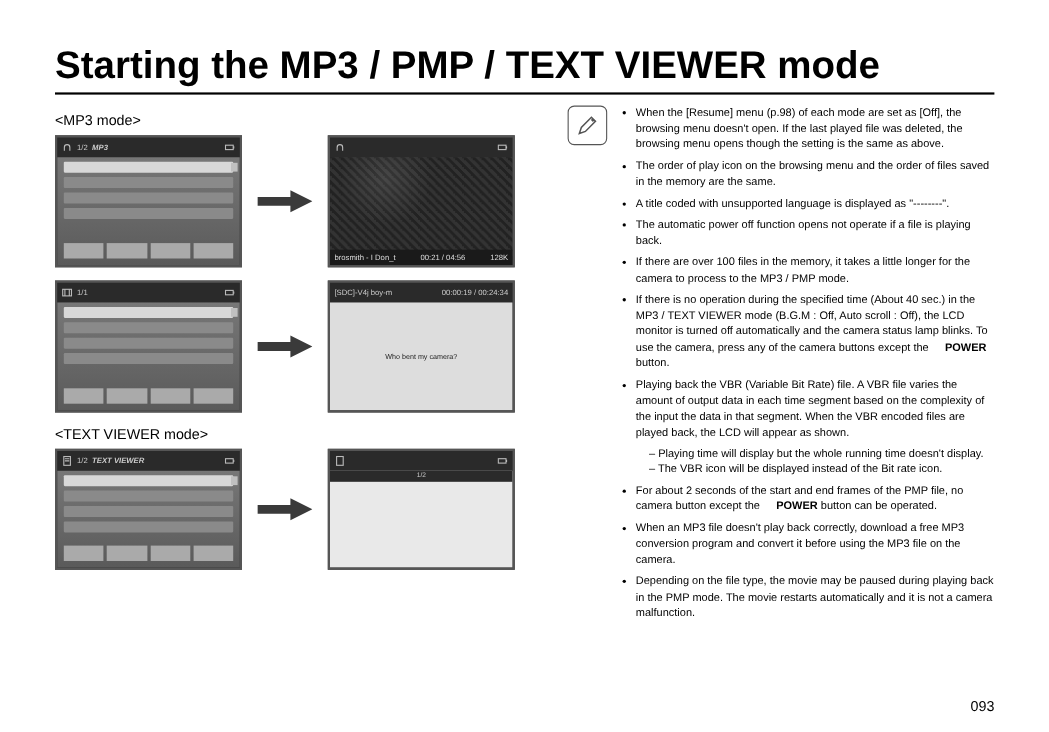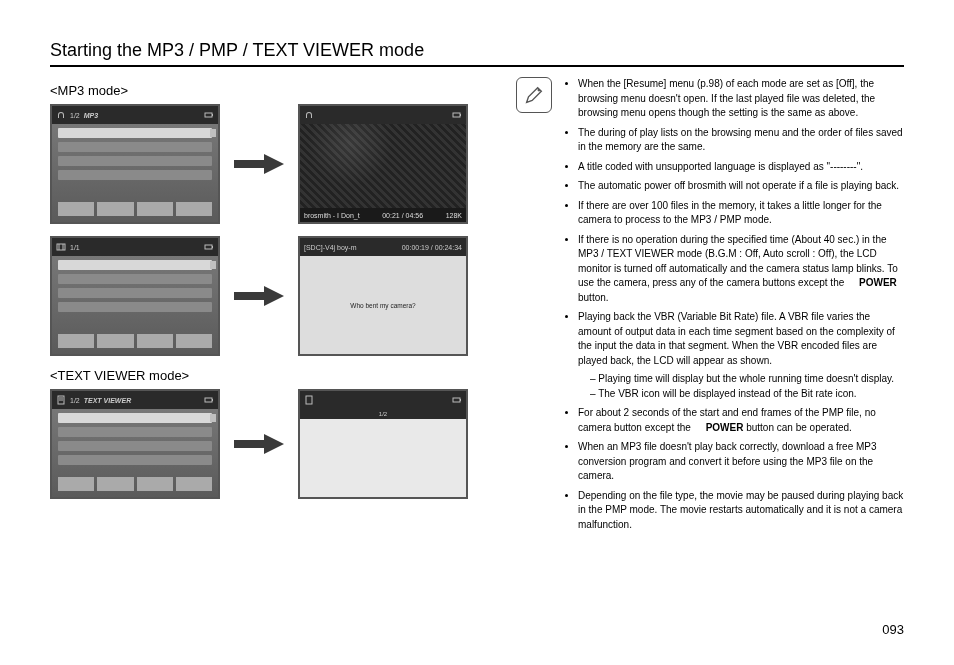--- a/index.html
+++ b/index.html
@@ -12,22 +12,22 @@
     height: 665px;
     box-sizing: border-box;
     padding: 40px 50px 20px 50px;
     position: relative;
   }
   .title-wrap {
     border-bottom: 2px solid #000;
     margin-bottom: 10px;
   }
   .title {
-    font-size: 18px;
-    font-weight: normal;
+    font-size: 35px;
+    font-weight: bold;
     margin: 0 0 4px 0;
   }
   .content {
     display: flex;
     gap: 36px;
   }
   .left-col {
     width: 430px;
     flex: 0 0 430px;
   }
@@ -183,21 +183,21 @@
     list-style: none;
     padding-left: 12px;
     margin: 4px 0;
   }
   ul.sublist li::before {
     content: "– ";
   }
   .bold { font-weight: bold; margin-left: 12px; }
   .page-num {
     position: absolute;
-    bottom: 28px;
+    bottom: 16px;
     right: 50px;
     font-size: 13px;
   }
   .icon-mini {
     width:10px; height:10px;
     display:inline-block;
   }
 </style>
 </head>
 <body>
@@ -394,23 +394,23 @@
   </div>
 
   <div class="right-col">
     <div class="note-icon">
       <svg viewBox="0 0 24 24">
           <path d="M4 20l2-6 10-10 4 4-10 10-6 2zm12-14l2 2" fill="none" stroke="#555" stroke-width="1.5"></path>
         </svg>
     </div>
     <ul class="notes">
       <li>When the [Resume] menu (p.98) of each mode are set as [Off], the browsing menu doesn't open. If the last played file was deleted, the browsing menu opens though the setting is the same as above.</li>
-      <li>The during of play lists on the browsing menu and the order of files saved in the memory are the same.</li>
+      <li>The order of play icon on the browsing menu and the order of files saved in the memory are the same.</li>
       <li>A title coded with unsupported language is displayed as "--------".</li>
-      <li>The automatic power off brosmith will not operate if a file is playing back.</li>
+      <li>The automatic power off function opens not operate if a file is playing back.</li>
       <li>If there are over 100 files in the memory, it takes a little longer for the camera to process to the MP3 / PMP mode.</li>
       <li>
         <span>If there is no operation during the specified time (About 40 sec.) in the MP3 / TEXT VIEWER mode (B.G.M : Off, Auto scroll : Off), the LCD monitor is turned off automatically and the camera status lamp blinks. To use the camera, press any of the camera buttons except the </span><span class="bold">POWER</span><span> button.</span>
       </li>
       <li>
         <span>Playing back the VBR (Variable Bit Rate) file. A VBR file varies the amount of output data in each time segment based on the complexity of the input the data in that segment. When the VBR encoded files are played back, the LCD will appear as shown.</span>
         <ul class="sublist">
           <li>Playing time will display but the whole running time doesn't display.</li>
           <li>The VBR icon will be displayed instead of the Bit rate icon.</li>
         </ul>

